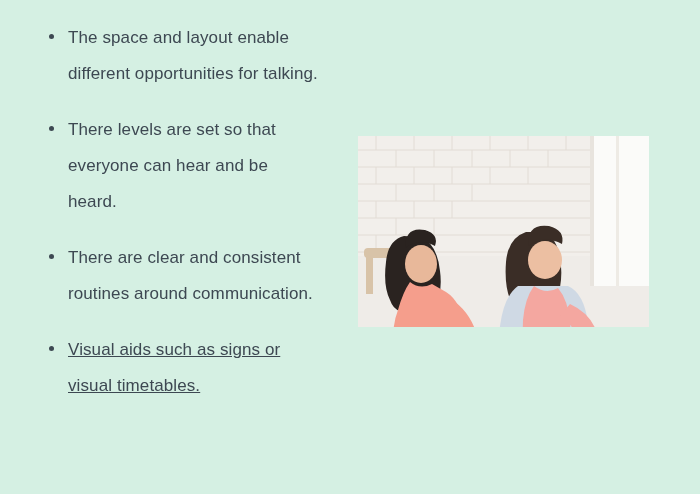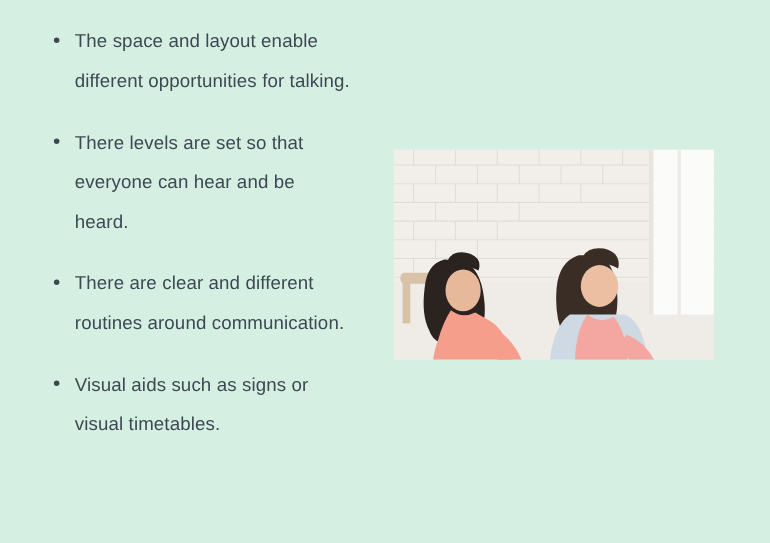--- a/index.html
+++ b/index.html
@@ -33,20 +33,21 @@
     position: relative;
     padding-left: 28px;
     margin-bottom: 20px;
     color: #3d4852;
     font-size: 17px;
     line-height: 36px;
     letter-spacing: 0.1px;
   }
   .bullet-item:last-child {
     margin-bottom: 0;
+    text-decoration: underline;
   }
   .bullet-dot {
     position: absolute;
     left: 9px;
     top: 14px;
     width: 5px;
     height: 5px;
     border-radius: 50%;
     background: #3d4852;
     display: block;
@@ -79,21 +80,21 @@
     <li class="bullet-item">
       <span class="bullet-dot"></span>
       <span class="bullet-text">The space and layout enable different opportunities for talking.</span>
     </li>
     <li class="bullet-item">
       <span class="bullet-dot"></span>
       <span class="bullet-text">There levels are set so that everyone can hear and be heard.</span>
     </li>
     <li class="bullet-item">
       <span class="bullet-dot"></span>
-      <span class="bullet-text">There are clear and different routines around communication.</span>
+      <span class="bullet-text">There are clear and consistent routines around communication.</span>
     </li>
     <li class="bullet-item">
       <span class="bullet-dot"></span>
       <span class="bullet-text">Visual aids such as signs or visual timetables.</span>
     </li>
   </ul>
 
   <div class="photo">
     <svg viewBox="0 0 291 191" preserveAspectRatio="none">
 

